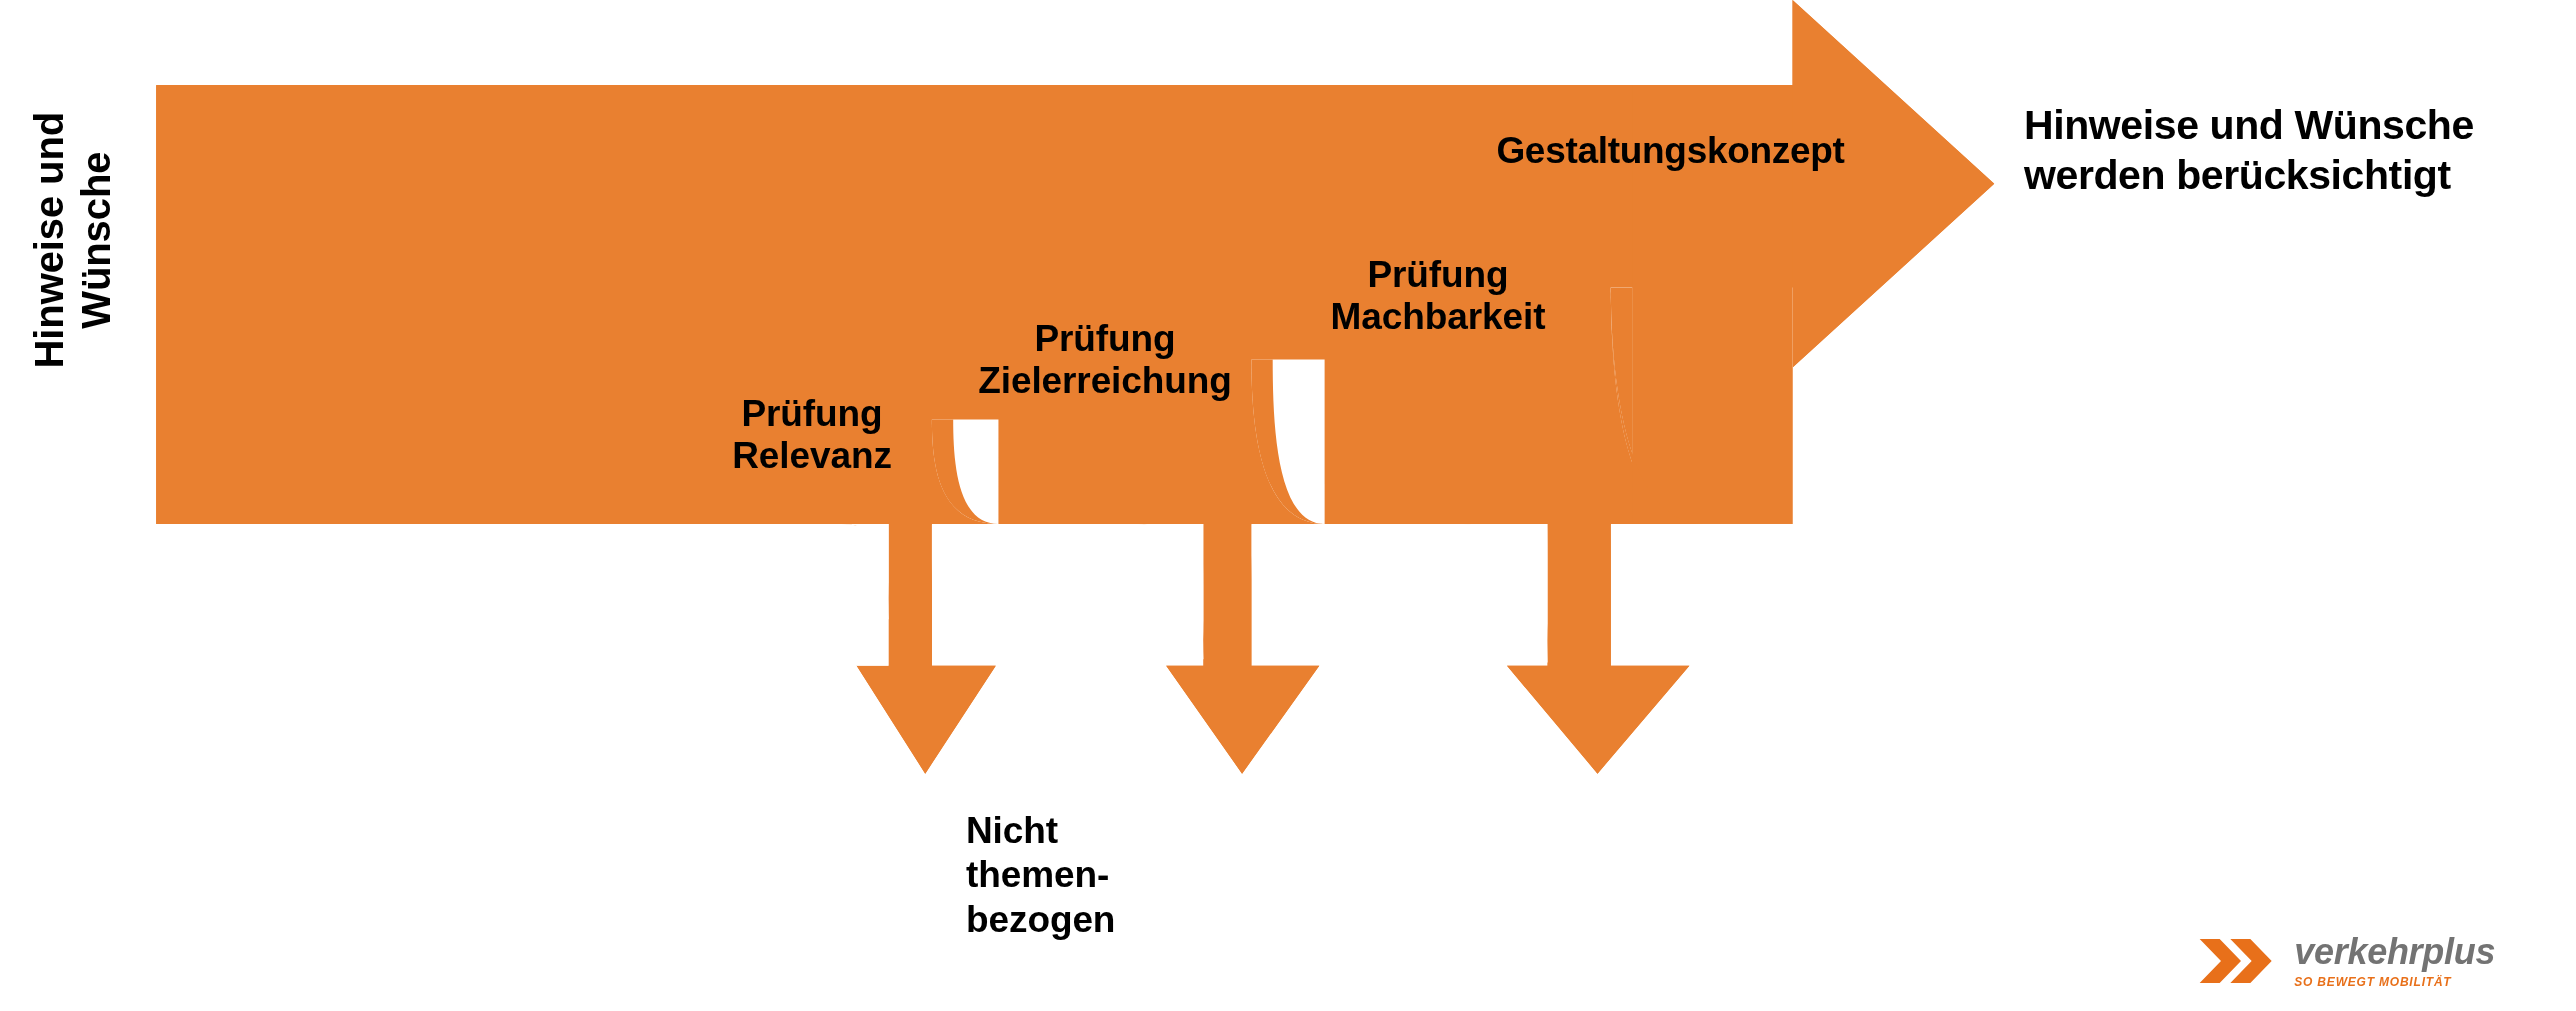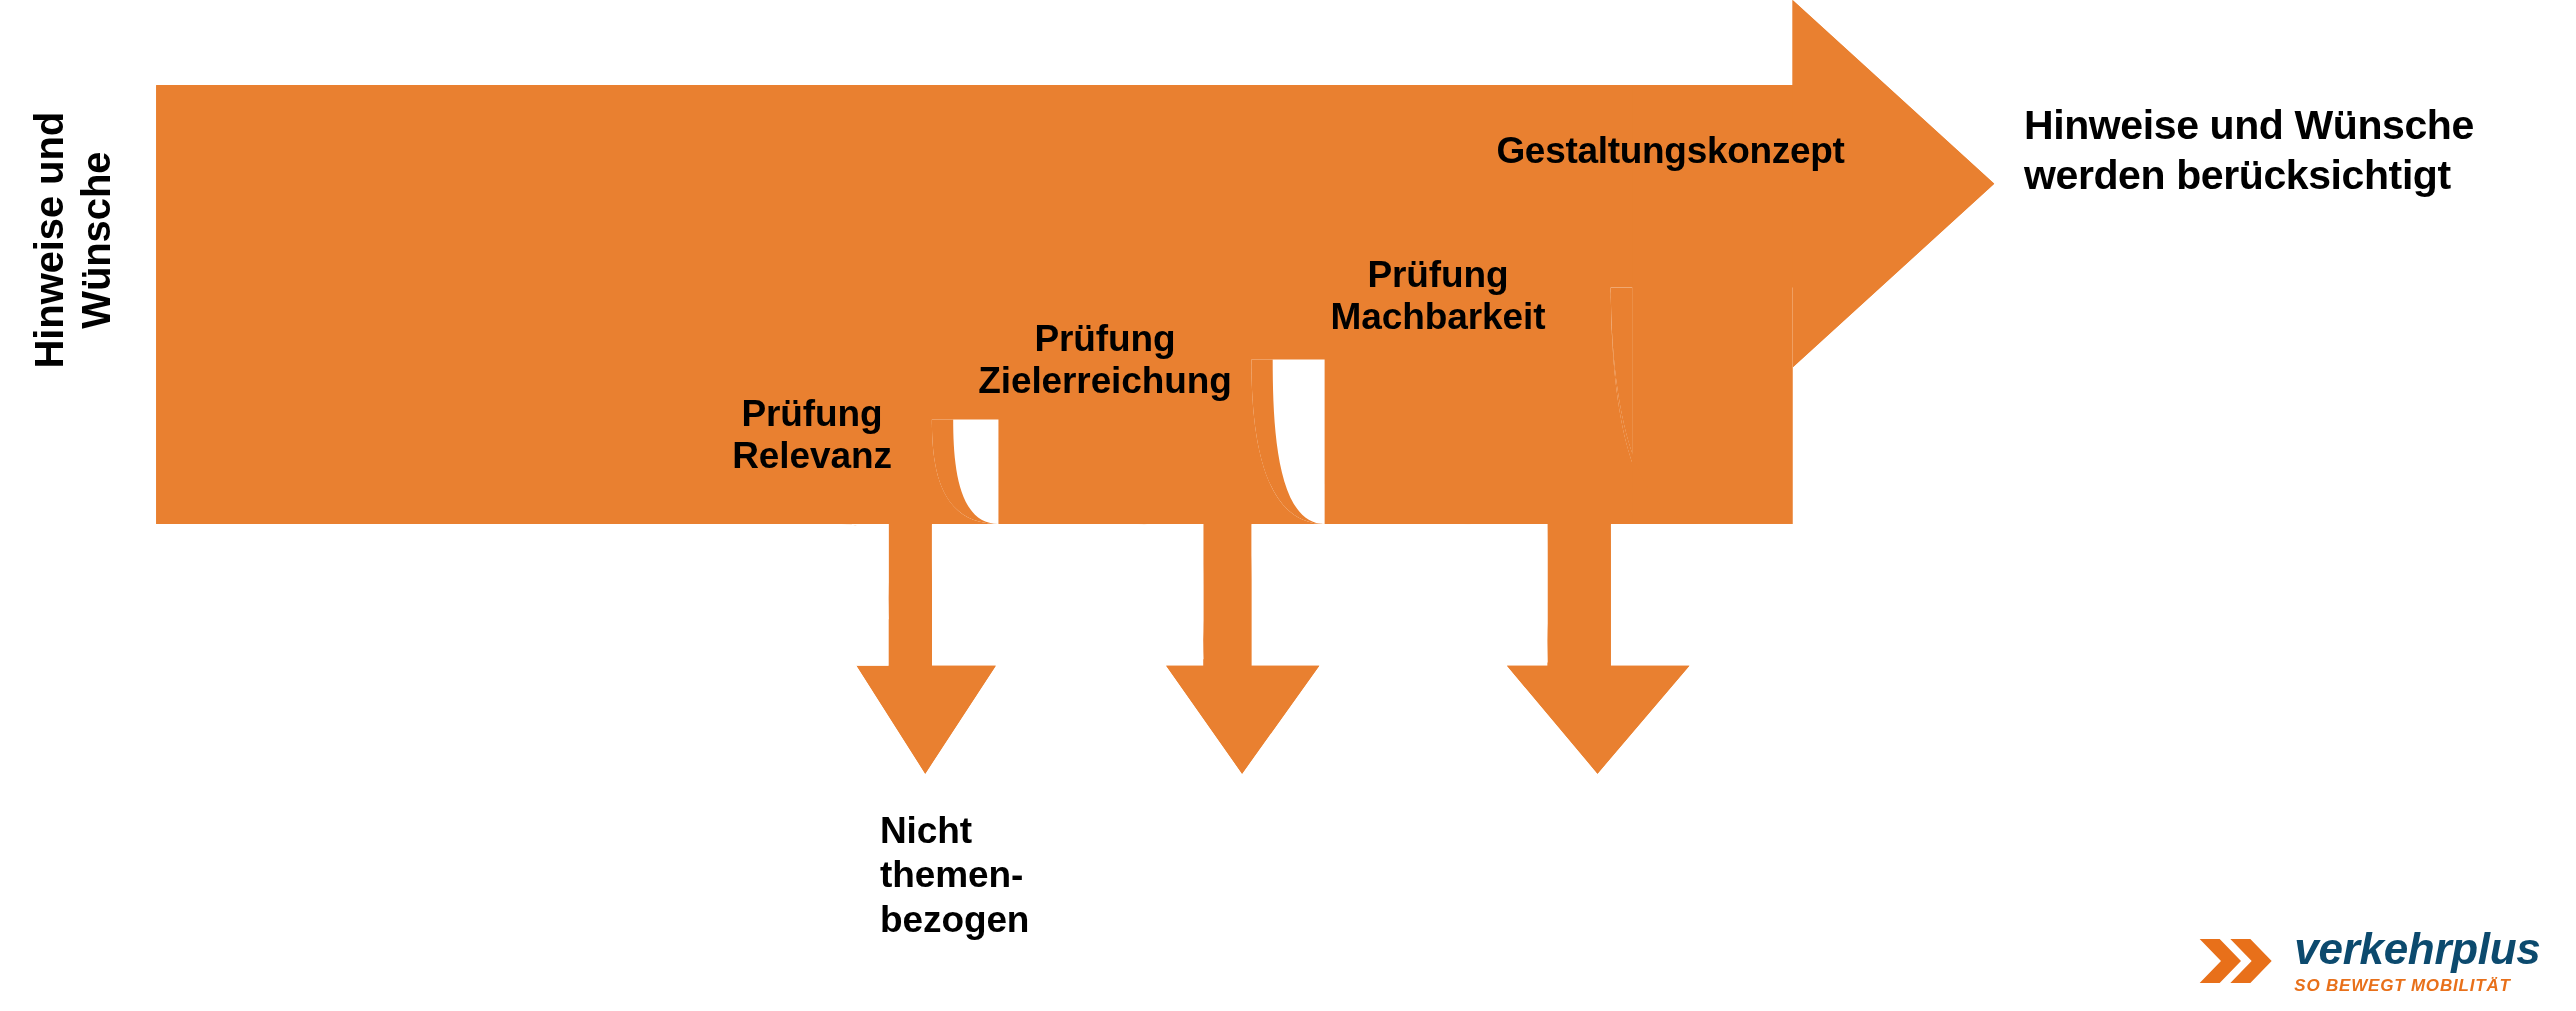--- a/index.html
+++ b/index.html
@@ -53,21 +53,21 @@
   #label-ziel       { left: 932px; top: 318px;  width: 346px; }
   #label-machbar    { left: 1285px; top: 254px;  width: 306px; }
   #label-gestaltung { left: 1451px; top: 130px;  width: 439px;
                       font-stretch: condensed; letter-spacing: -0.3px; }
   
   .reject-label {
     text-align: left;
     font-size: 37px;
     line-height: 1.20;
   }
-  #reject-1 { left: 880px; top: 809px; width: 240px; }
+  #reject-1 { left: 966px; top: 809px; width: 240px; }
   #reject-2 { left: 1193px; top: 809px; width: 266px; }
   #reject-3 { left: 1512px; top: 809px; width: 466px;
               font-stretch: condensed; letter-spacing: -0.3px; }
   
   #outcome-text {
     left: 2024px;
     top: 100px;
     width: 552px;
     font-size: 41px;
     line-height: 1.22;
@@ -81,30 +81,30 @@
     top: 924px;
     width: 373px;
     height: 73px;
     display: flex;
     align-items: center;
     gap: 17.3px;
   }
   #logo-chevrons { flex: 0 0 auto; width: 80px; height: 52px; }
   #logo-words { display: flex; flex-direction: column; align-items: flex-start; }
   #logo-wordmark {
-    color: #0c4a6e;
-    font-size: 44px;
+    color: #737373;
+    font-size: 36px;
     font-weight: bold;
     font-style: italic;
     letter-spacing: -0.3px;
     line-height: 1;
   }
   #logo-tagline {
     color: #E8701A;
-    font-size: 17px;
+    font-size: 12px;
     font-weight: bold;
     font-style: italic;
     letter-spacing: 0.8px;
     line-height: 1;
     margin-top: 6px;
   }
 </style>
 </head>
 <body>
 

